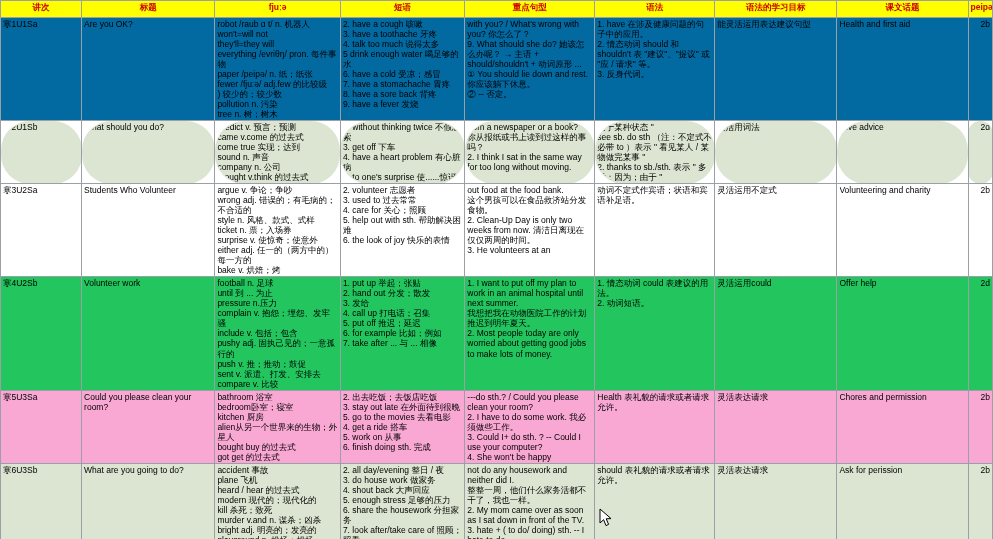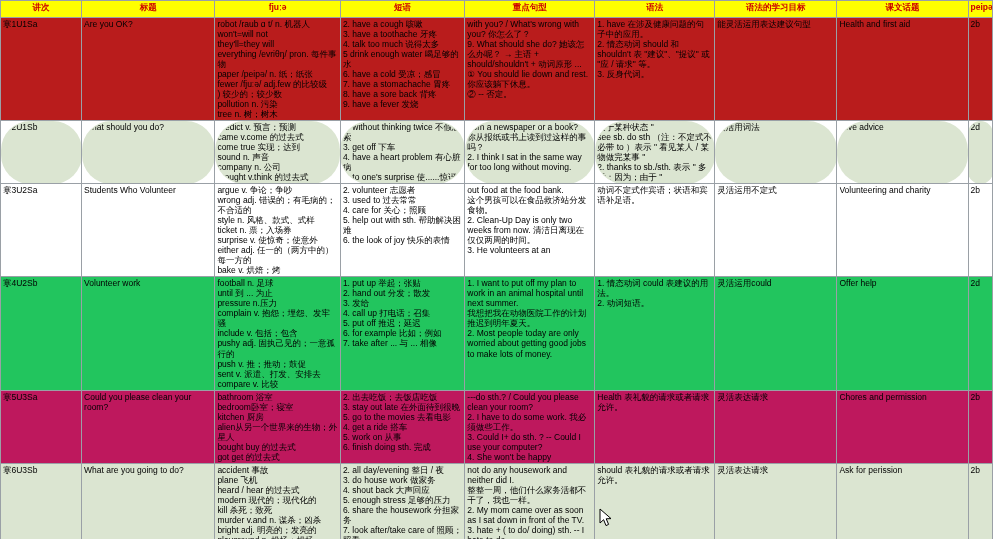--- a/index.html
+++ b/index.html
@@ -44,33 +44,33 @@
   col.c0 { width: 73px; }
   col.c1 { width: 120px; }
   col.c2 { width: 113px; }
   col.c3 { width: 112px; }
   col.c4 { width: 117px; }
   col.c5 { width: 108px; }
   col.c6 { width: 110px; }
   col.c7 { width: 118px; }
   col.c9 { width: 22px; }
 
-  tr.band-a td { background: #b91c1c; }
+  tr.band-a td { background: #0369a1; }
   tr.band-b td { background: #dbe5d1; border-radius: 29px; }
   tr.band-c td { background: #ffffff; border-radius: 8px; }
   tr.band-d td { background: #22c55e; }
-  tr.band-e td { background: #be185d; }
+  tr.band-e td { background: #f9a8d4; }
   tr.band-f td { background: #dbe5d1; }
 
   td.col-lesson { font-weight: normal; vertical-align: bottom; }
   td.col-title  { vertical-align: bottom; }
   td.col-gram   { vertical-align: bottom; }
   td.col-goal   { vertical-align: bottom; }
   td.col-theme  { vertical-align: bottom; }
-  td.col-recite { vertical-align: bottom; text-align: left; }
+  td.col-recite { vertical-align: bottom; text-align: right; }
   .cursor {
     position: absolute;
     width: 0; height: 0;
     pointer-events: none;
   }
   .cursor svg { display: block; }
   .wrap { position: relative; width: 993px; height: 438px; }
 </style>
 </head>
 <body>

